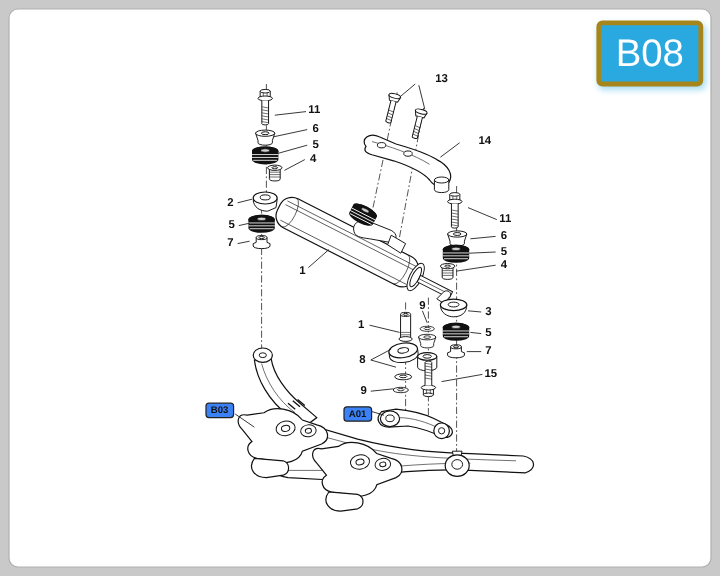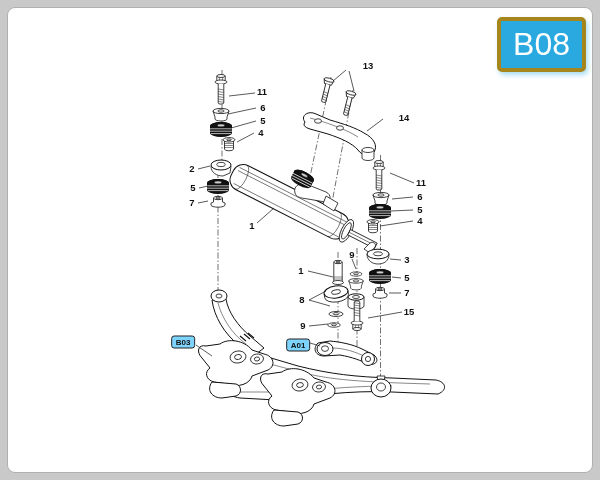--- a/index.html
+++ b/index.html
@@ -5,21 +5,21 @@
   html,body{margin:0;padding:0;width:600px;height:480px;overflow:hidden;
     font-family:"Liberation Sans",sans-serif;background:#c9c9c9;}
   #app{position:relative;width:600px;height:480px;}
   .sheet{position:absolute;left:7px;top:7px;right:7px;bottom:7px;
     background:#ffffff;border:1px solid #b0b0b0;border-radius:8px;}
   svg.art{position:absolute;left:0;top:0;width:600px;height:480px;}
   .co{position:absolute;transform:translate(-50%,-50%);
     font-size:9.5px;font-weight:bold;color:#111;line-height:1;white-space:nowrap;}
   .ref{position:absolute;transform:translate(-50%,-50%);
     font-size:8px;font-weight:bold;color:#111;line-height:1;white-space:nowrap;
-    border:1.2px solid #222;border-radius:3px;padding:1.5px 3.5px;background:#7dd3fc;}
+    border:1.2px solid #222;border-radius:3px;padding:1.5px 3.5px;background:#3b82f6;}
   .badge{position:absolute;top:17px;right:14px;width:81px;height:47px;
     background:#29A9E0;border:4px solid #A6851C;border-radius:5px;
     color:#fff;font-size:32px;font-weight:400;display:flex;align-items:center;
     justify-content:center;box-shadow:2px 3px 5px rgba(41,169,224,.4);}
   .axis{stroke:#333;stroke-width:.7;stroke-dasharray:6 2 1.5 2;fill:none;}
   .leader{stroke:#222;stroke-width:.75;fill:none;}
   .ol{stroke:#111;stroke-width:1;fill:#fff;}
   .ol2{stroke:#111;stroke-width:.8;fill:#fff;}
   .dl{stroke:#111;stroke-width:.5;fill:none;}
   .blk{fill:#111;stroke:none;}

